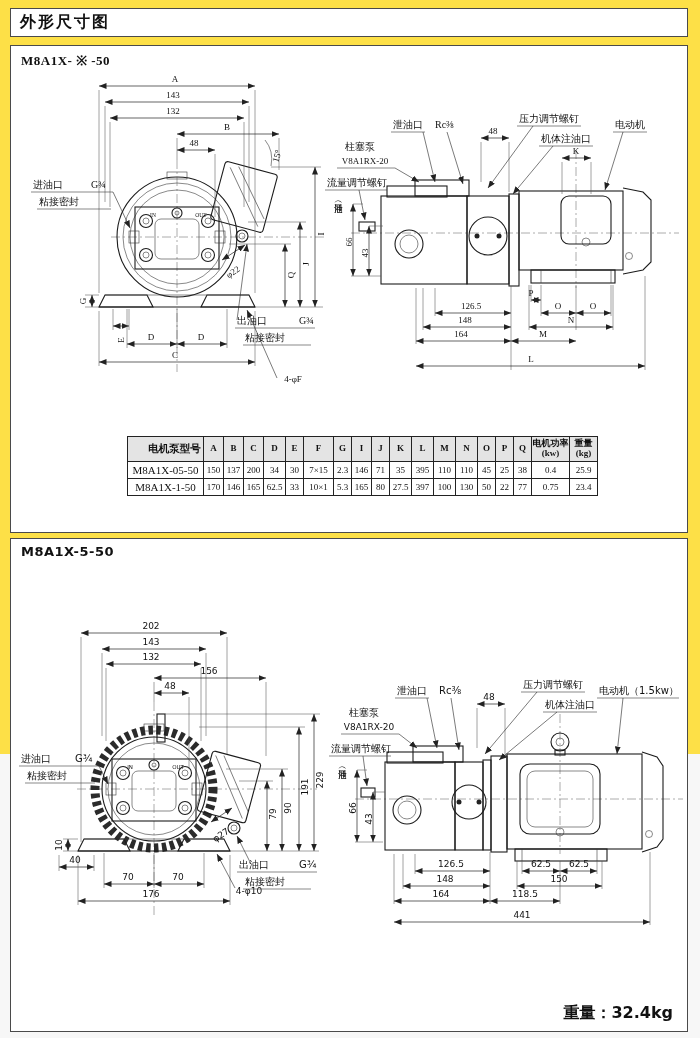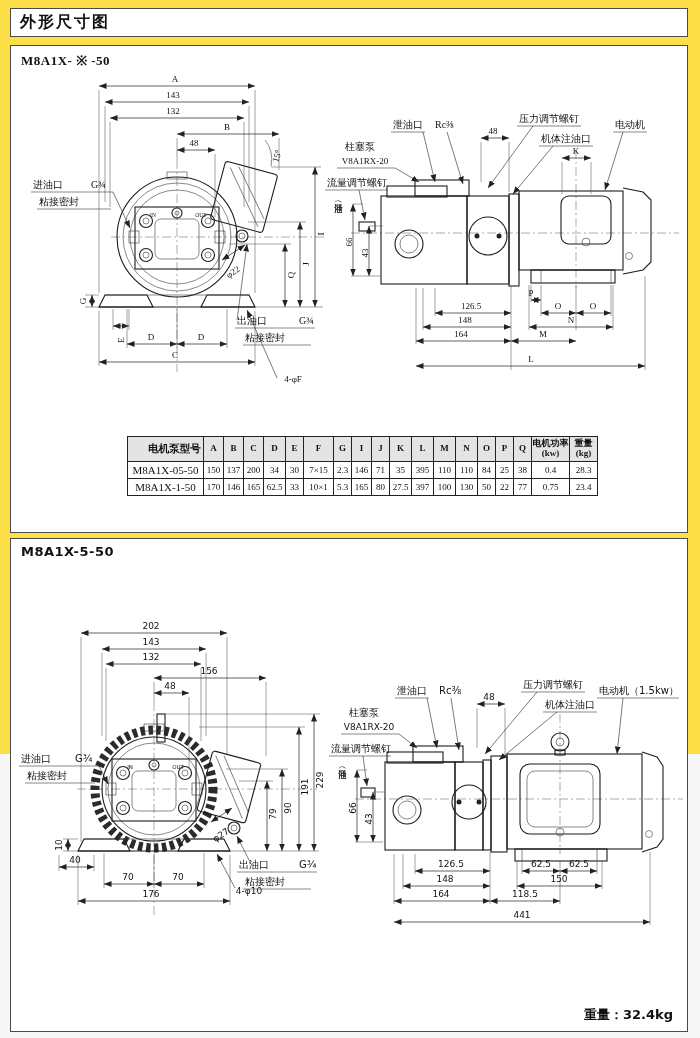--- a/index.html
+++ b/index.html
@@ -7,21 +7,21 @@
   .page{position:absolute;inset:0;width:700px;height:754px;background:#fde047;}
   .title-box{position:absolute;left:10px;top:8px;width:678px;height:29px;border:1.5px solid #4a4a4a;box-sizing:border-box;font-size:16px;font-weight:bold;line-height:26px;padding-left:9px;letter-spacing:2px;background:#fff;}
   .panel{position:absolute;left:10px;width:678px;border:1.5px solid #4a4a4a;box-sizing:border-box;background:#fff;overflow:hidden;}
   .panel1{top:45px;height:488px;font-family:Liberation Serif, serif;}
   .panel2{top:538px;height:494px;}
   .model{position:absolute;left:10px;top:5px;font-size:13px;font-weight:bold;letter-spacing:.5px;}
   .fv1{position:absolute;left:4px;top:26px;}
   .sv1{position:absolute;left:312px;top:52px;}
   .fv2{position:absolute;left:0px;top:75px;}
   .sv2{position:absolute;left:316px;top:115px;}
-  .weight{position:absolute;right:14px;bottom:7px;font-size:13px;font-weight:bold;}
+  .weight{position:absolute;right:14px;bottom:7px;font-size:16px;font-weight:bold;}
   table.dims{position:absolute;left:116px;top:390px;width:470px;border-collapse:collapse;table-layout:fixed;background:#fff;}
   table.dims th,table.dims td{border:1px solid #222;text-align:center;font-size:9px;padding:0;overflow:hidden;white-space:nowrap;}
   table.dims thead th{background:#e4e4e4;font-weight:bold;height:24px;white-space:normal;line-height:1.1;}
   table.dims thead th:first-child{font-size:10.5px;padding-left:18px;}
   table.dims tbody td{height:16px;}
   table.dims tbody td:first-child{font-size:11px;text-align:center;}
   
   .ln{fill:none;stroke:#1c1c1c;stroke-width:1.1;}
   .tn{fill:none;stroke:#3a3a3a;stroke-width:0.6;}
   .dm{fill:none;stroke:#222;stroke-width:0.7;}
@@ -297,25 +297,25 @@
             <td>34</td>
             <td>30</td>
             <td>7×15</td>
             <td>2.3</td>
             <td>146</td>
             <td>71</td>
             <td>35</td>
             <td>395</td>
             <td>110</td>
             <td>110</td>
-            <td>84</td>
+            <td>45</td>
             <td>25</td>
             <td>38</td>
             <td>0.4</td>
-            <td>28.3</td>
+            <td>25.9</td>
           </tr>
           <tr>
             <td>M8A1X-1-50</td>
             <td>170</td>
             <td>146</td>
             <td>165</td>
             <td>62.5</td>
             <td>33</td>
             <td>10×1</td>
             <td>5.3</td>

